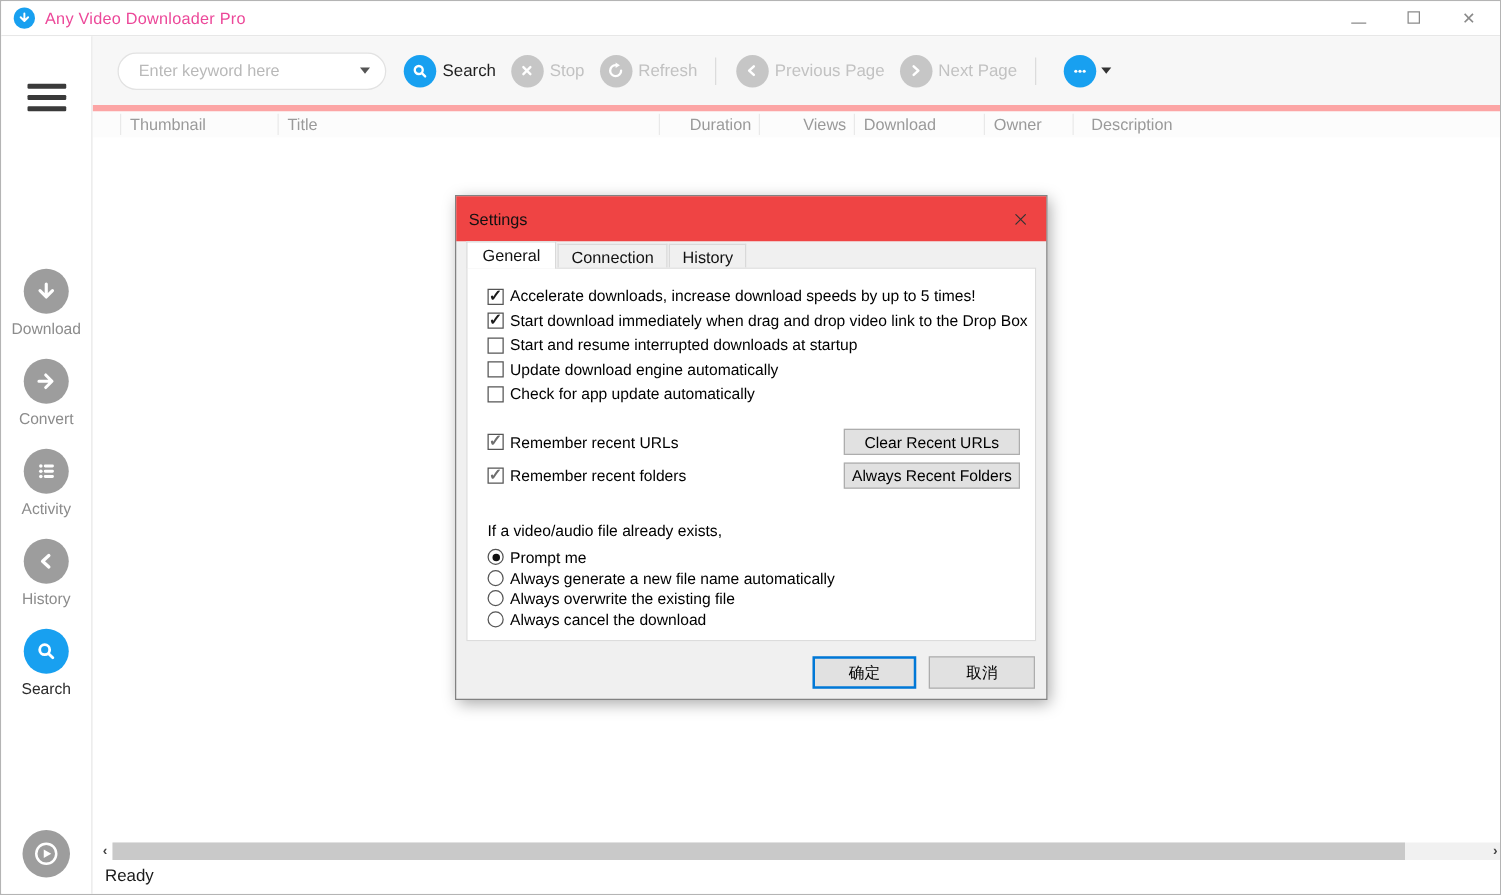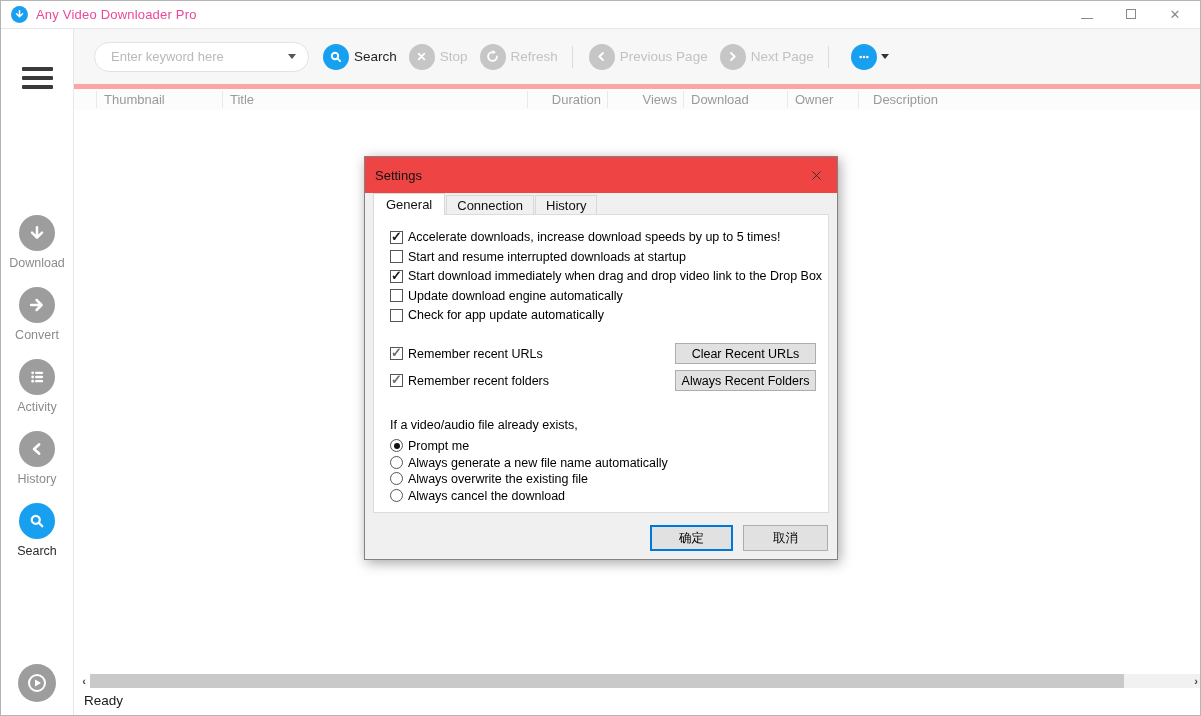--- a/index.html
+++ b/index.html
@@ -286,26 +286,26 @@
       <span class="dlg-tab">History</span>
     </div>
 
     <div class="dlg-panel">
 
       <div class="chk-row">
         <span class="check checked"></span>
         <span>Accelerate downloads, increase download speeds by up to 5 times!</span>
       </div>
       <div class="chk-row">
+        <span class="check checked"></span>
+        <span>Start download immediately when drag and drop video link to the Drop Box</span>
+      </div>
+      <div class="chk-row">
         <span class="check"></span>
         <span>Start and resume interrupted downloads at startup</span>
-      </div>
-      <div class="chk-row">
-        <span class="check checked"></span>
-        <span>Start download immediately when drag and drop video link to the Drop Box</span>
       </div>
       <div class="chk-row">
         <span class="check"></span>
         <span>Update download engine automatically</span>
       </div>
       <div class="chk-row">
         <span class="check"></span>
         <span>Check for app update automatically</span>
       </div>
 

